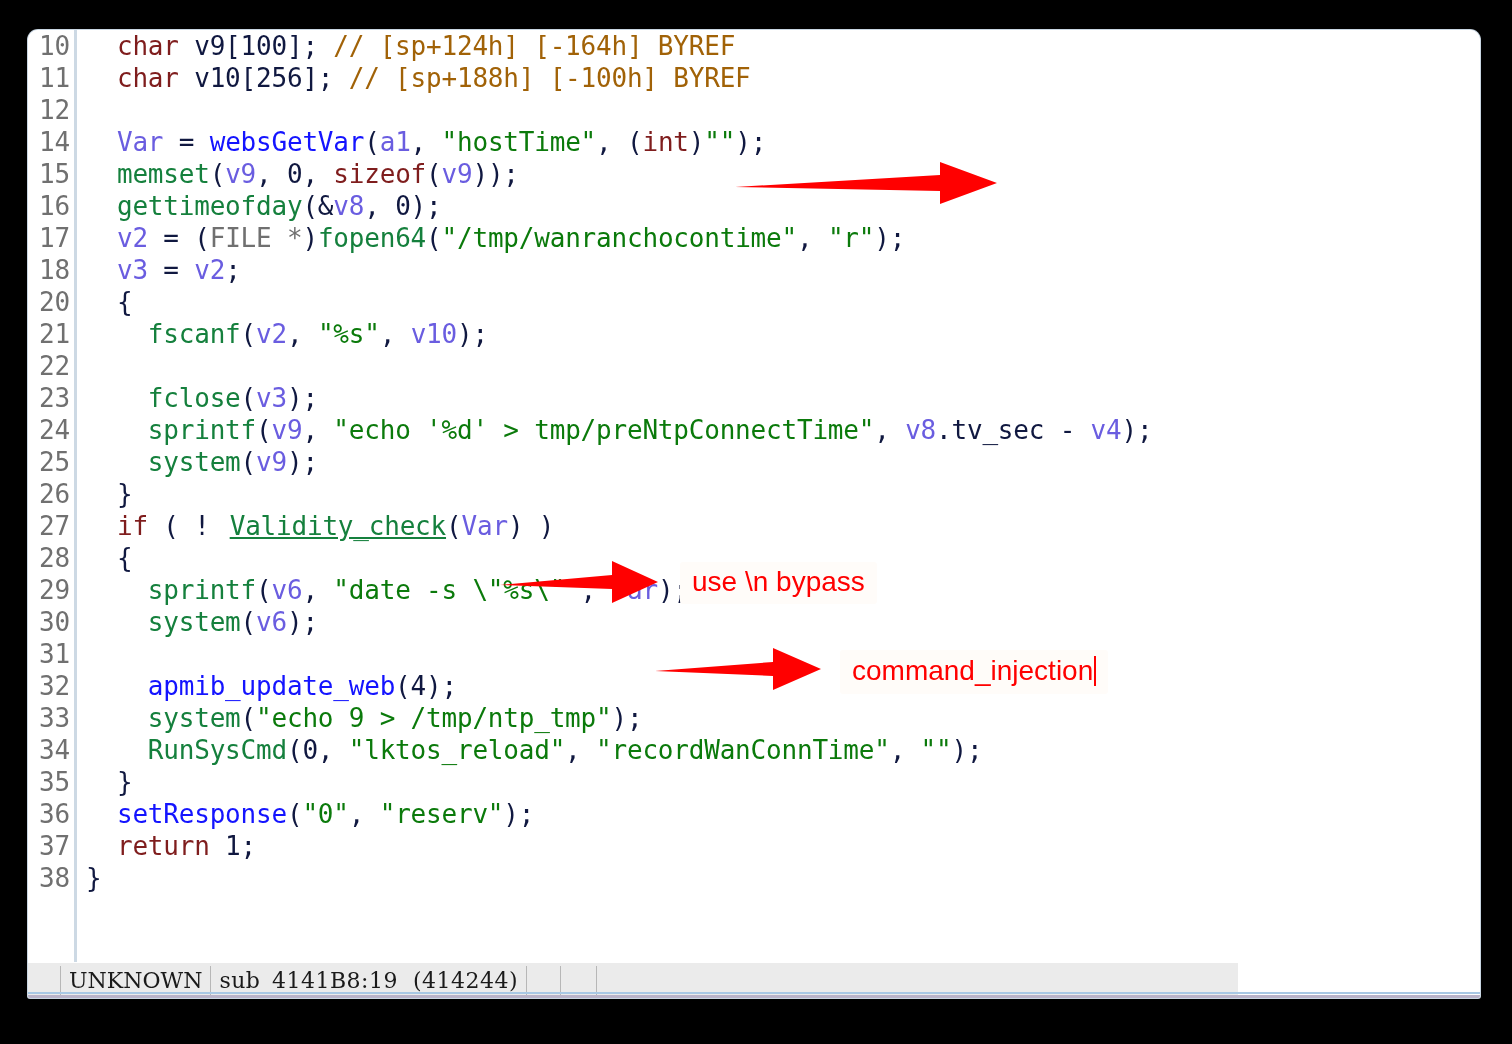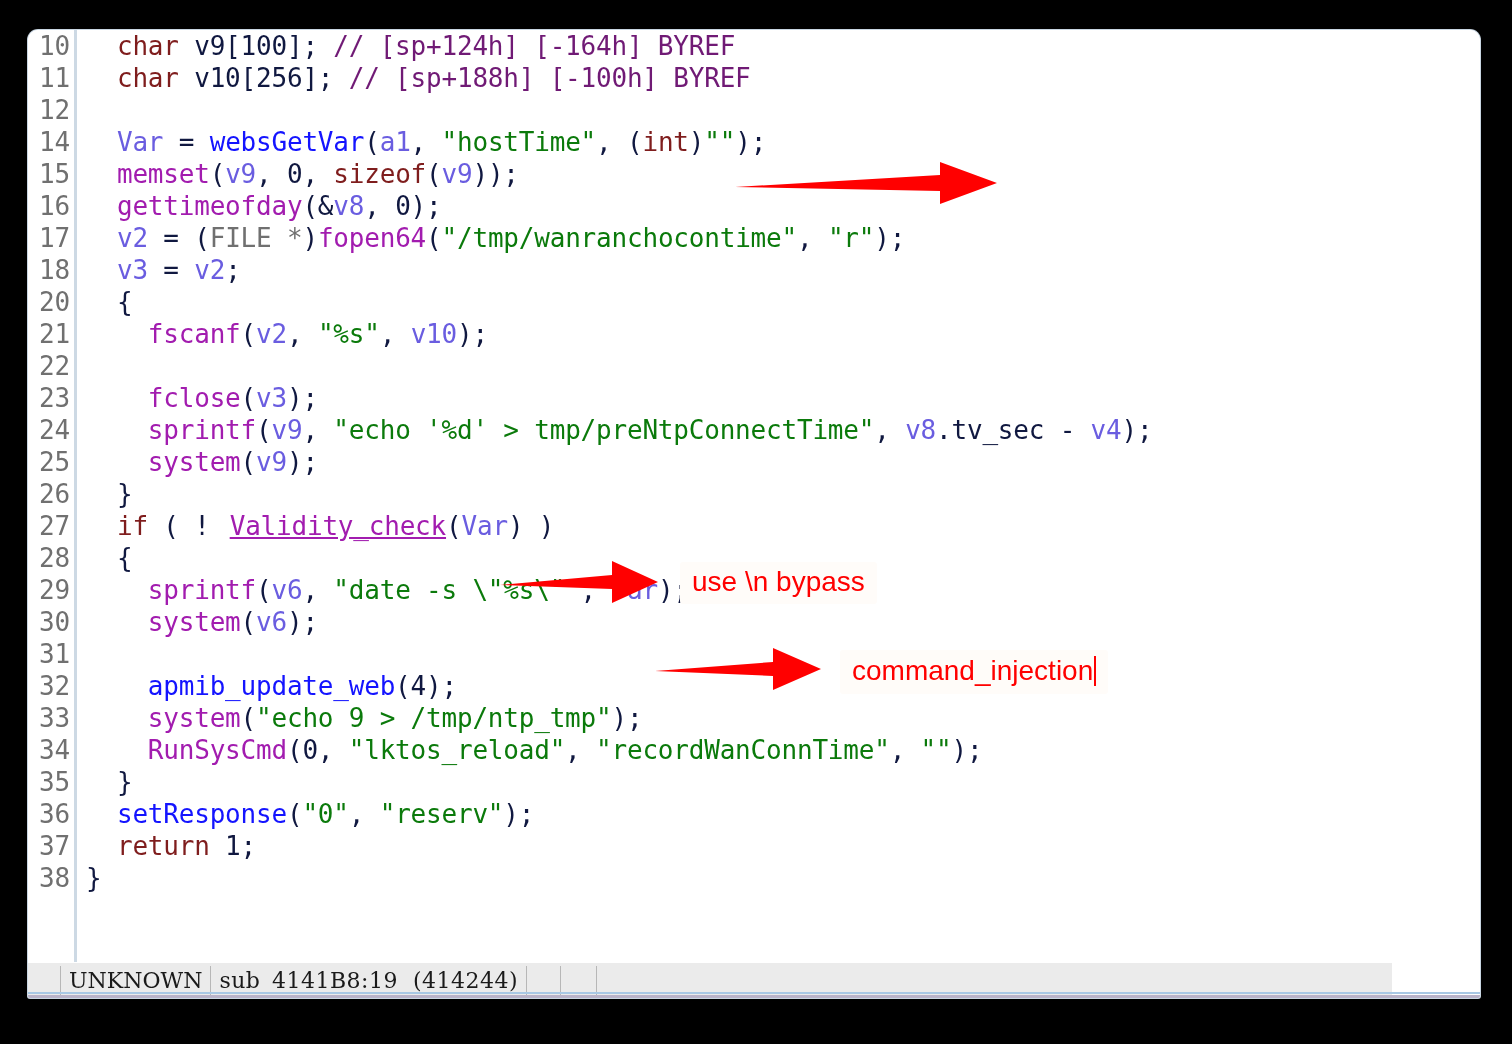--- a/index.html
+++ b/index.html
@@ -75,34 +75,34 @@
   .codetext {
     position: absolute;
     left: 58px;
     top: 0;
     white-space: pre;
   }
 
   
   .c-plain  { color: #101840; }
   .c-var    { color: #6a5de0; }
-  .c-lib    { color: #a21caf; }
+  .c-lib    { color: #15803d; }
   .c-usr    { color: #1414ff; }
   .c-str    { color: #0b7a0b; }
-  .c-cmt    { color: #701a75; }
+  .c-cmt    { color: #a16207; }
   .c-kw     { color: #7f1d1d; }
   .c-type   { color: #707070; }
   .c-underline { text-decoration: underline; margin-left: 20px; }
 
   
   #status-bar {
     position: absolute;
     left: 0;
     bottom: 0;
-    width: 1364px;
+    width: 1210px;
     height: 36px;
     background: #ebebeb;
     border-top: 1px solid #ffffff;
     box-sizing: border-box;
     display: flex;
     align-items: center;
     font-family: "DejaVu Serif", "Liberation Serif", serif;
     font-size: 22px;
     color: #1a1a1a;
   }

